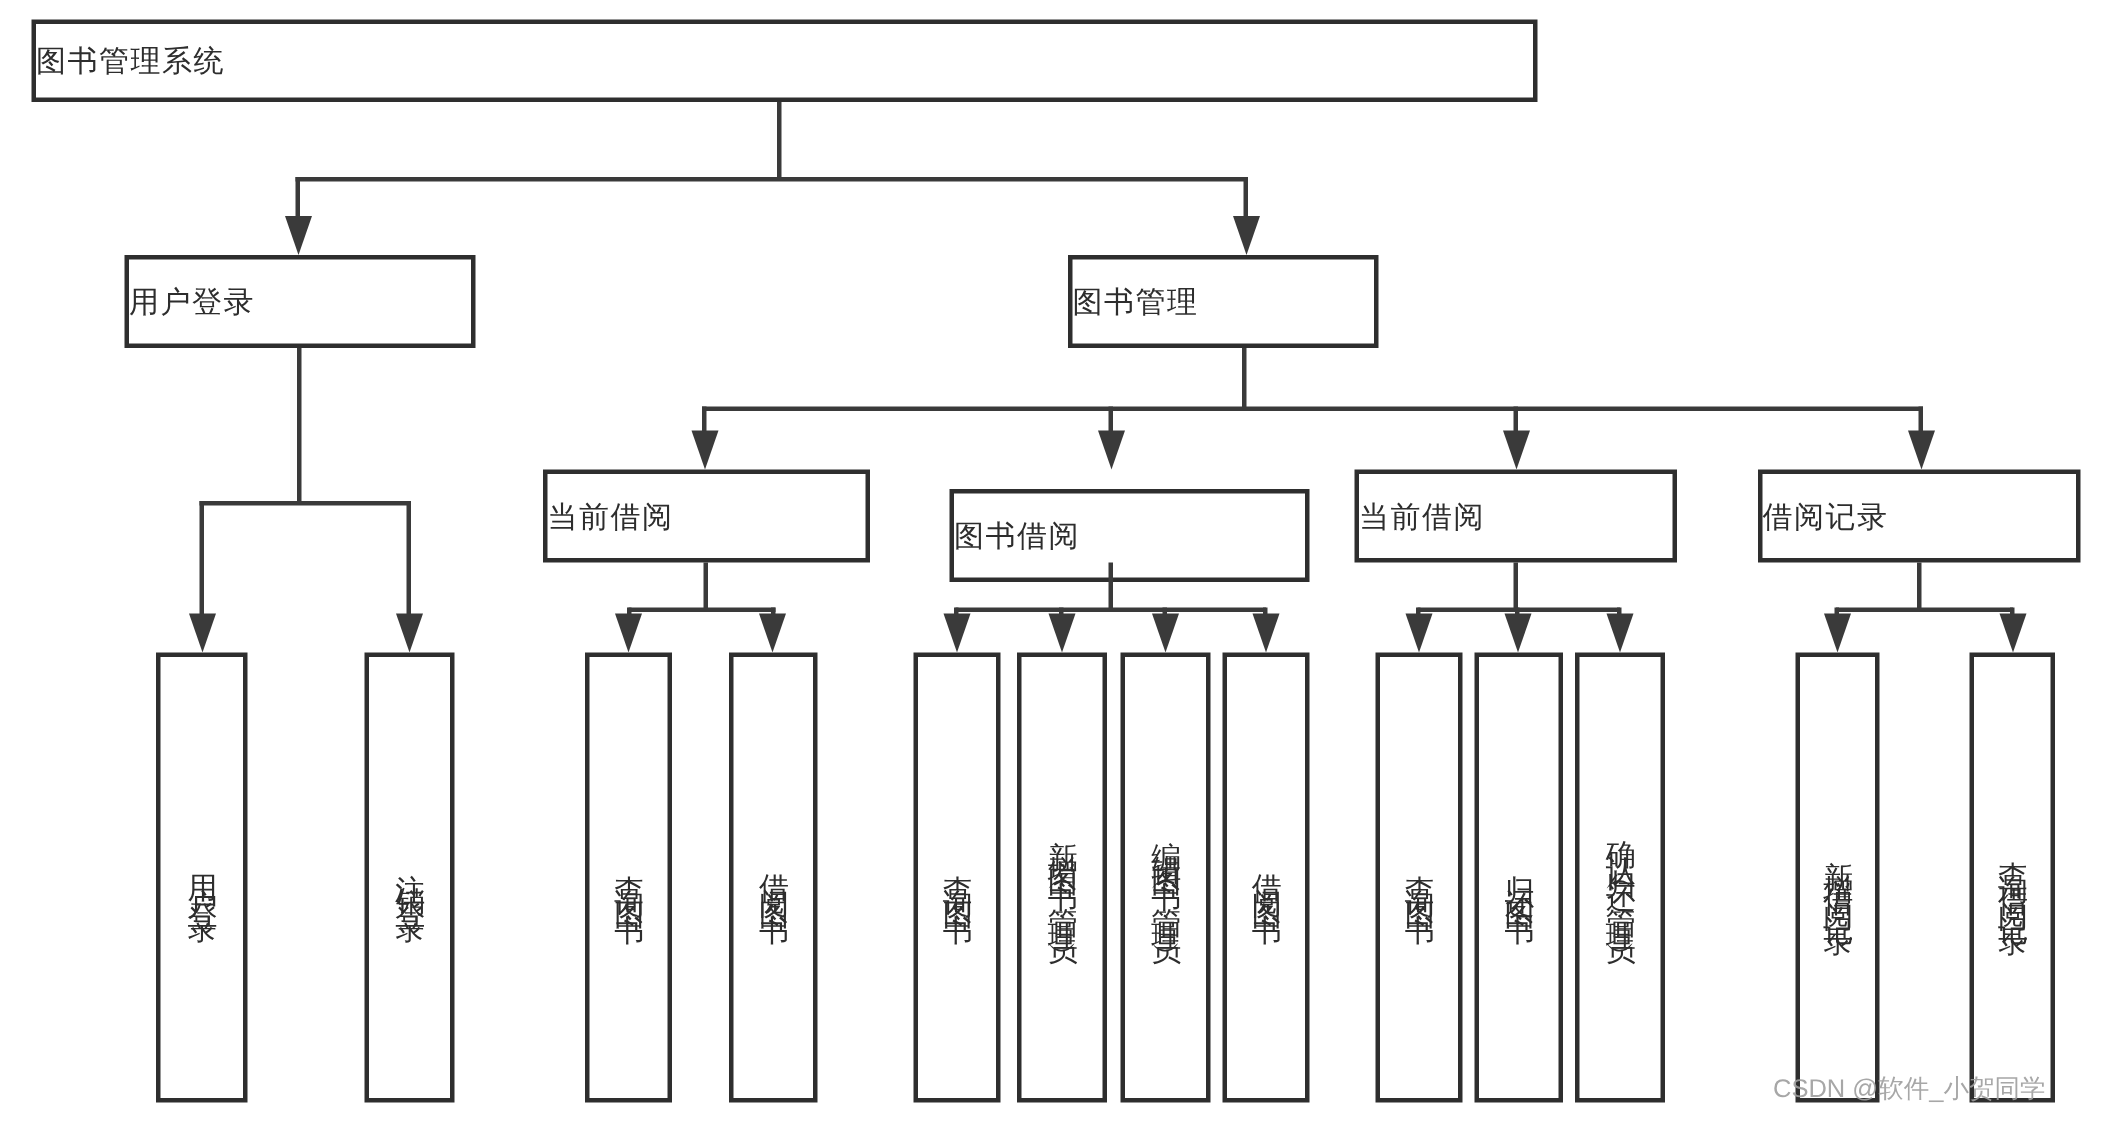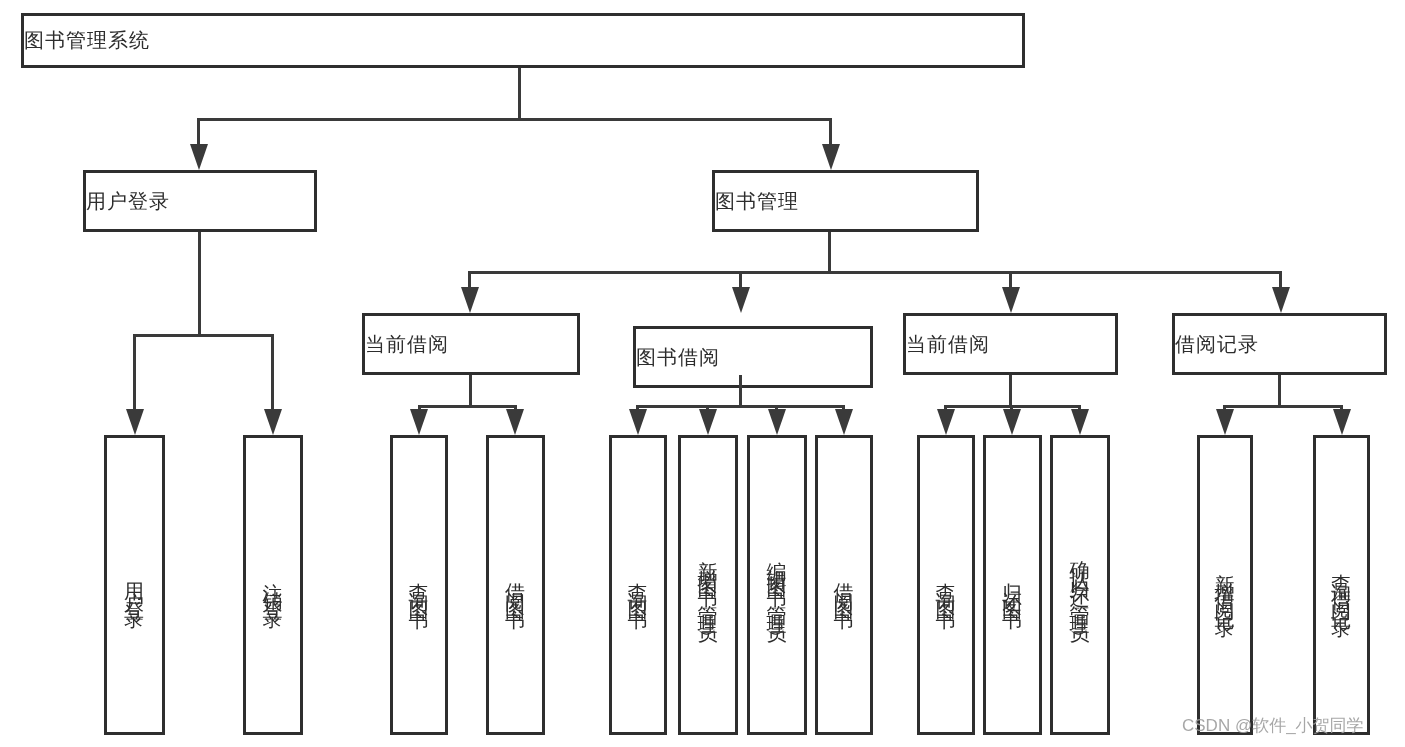--- a/index.html
+++ b/index.html
@@ -53,21 +53,21 @@
   <div class="vline" style="left:518px;top:68px;height:52px;"></div>
   <div class="hline" style="left:197px;top:118px;width:635px;"></div>
   <div class="vline" style="left:197px;top:118px;height:28px;"></div>
   <div class="arrow" style="left:190px;top:144px;"></div>
   <div class="vline" style="left:829px;top:118px;height:28px;"></div>
   <div class="arrow" style="left:822px;top:144px;"></div>
 
   <div class="box" style="left:83px;top:170px;width:234px;height:62px;">
     <span class="lbl">用户登录</span>
   </div>
-  <div class="box" style="left:712px;top:170px;width:267px;height:62px;">
+  <div class="box" style="left:712px;top:170px;width:207px;height:62px;">
     <span class="lbl">图书管理</span>
   </div>
 
   <div class="vline" style="left:198px;top:232px;height:104px;"></div>
   <div class="hline" style="left:133px;top:334px;width:141px;"></div>
   <div class="vline" style="left:133px;top:334px;height:77px;"></div>
   <div class="arrow" style="left:126px;top:409px;"></div>
   <div class="vline" style="left:271px;top:334px;height:77px;"></div>
   <div class="arrow" style="left:264px;top:409px;"></div>
 

